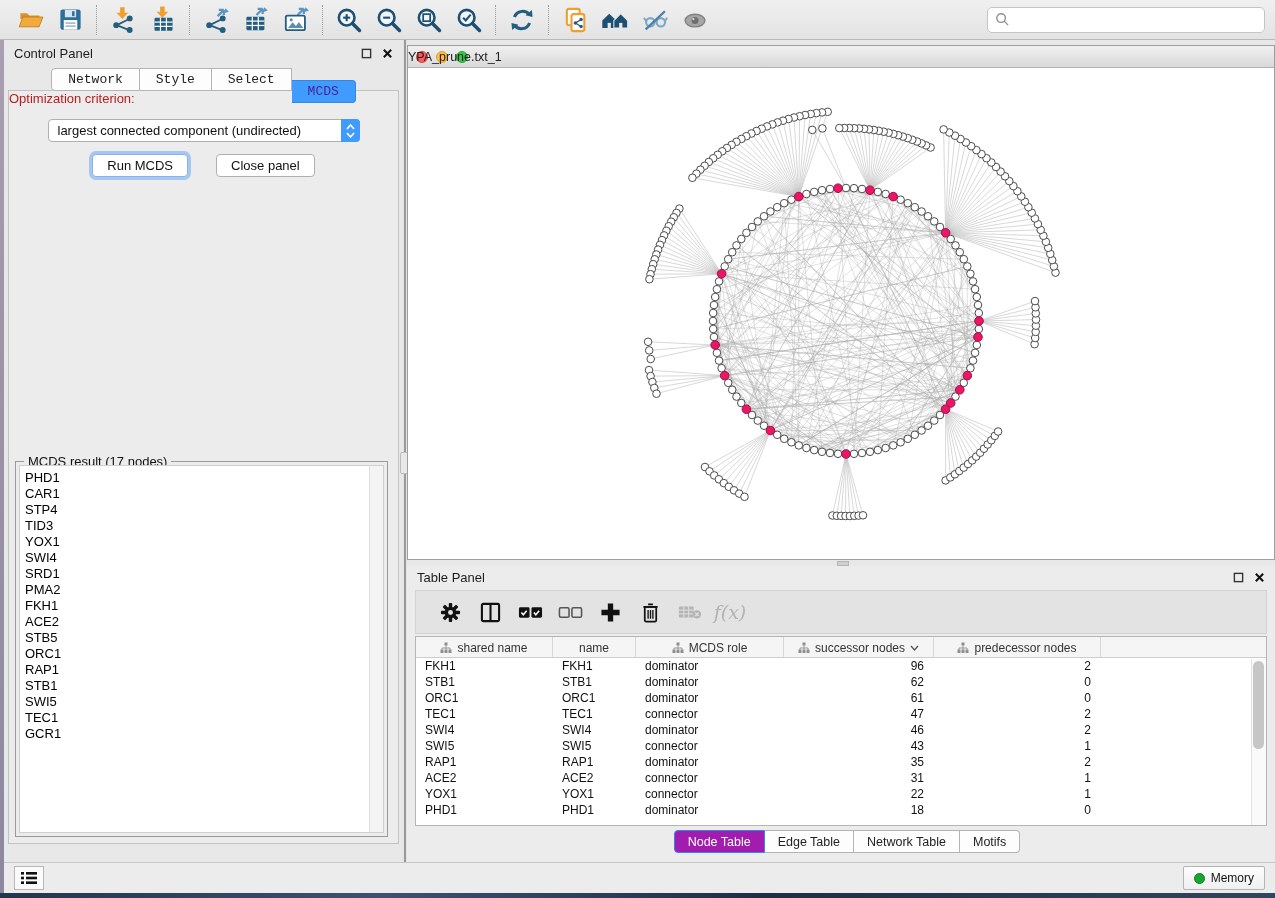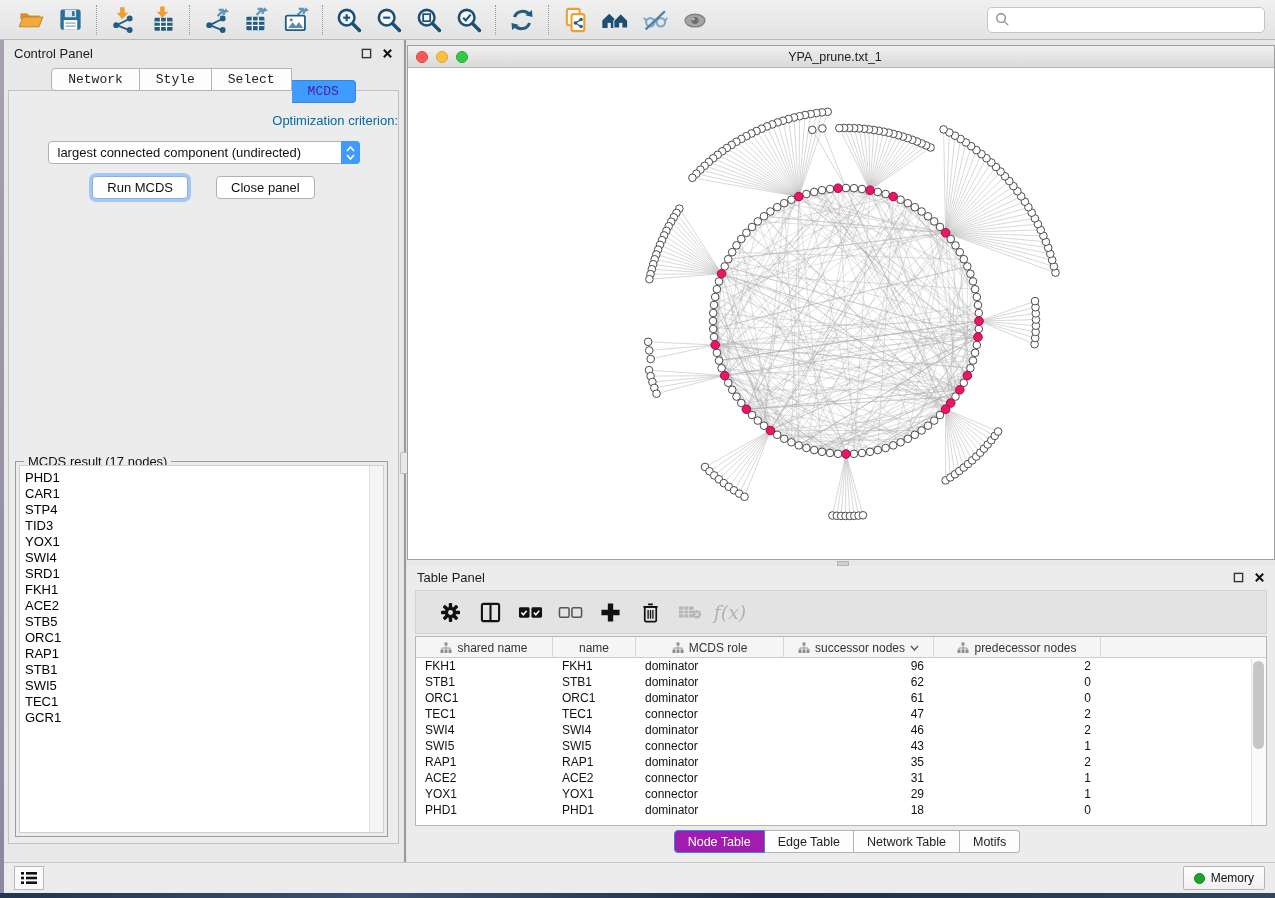--- a/index.html
+++ b/index.html
@@ -32,21 +32,21 @@
 
   .cp-tabs { display:flex; justify-content:center; height:23px; margin-top:2px; position:relative; z-index:2; }
   .cptab { background:#fdfdfd; border:1px solid #b4b4b4; border-left-width:0; font-size:13px;
     color:#222; padding:0 16px; display:flex; align-items:center; height:23px;font-family:Liberation Mono, monospace; }
   .cptab:first-child { border-left-width:1px; border-radius:4px 0 0 4px; }
   .cptab:last-child { border-radius:0 4px 4px 0; }
   .cptab.active { background:#3f9bfd; border-color:#3387e2; color:#4c1d95;margin-top:12px; }
 
   .cp-content { position:relative; margin:-1px 4px 18px 4px; flex:1;
     background:#ececec; border:1px solid #c2c2c2; }
-  .opt-label { text-align:right; margin-top:22px; font-size:13px; color:#0369a1; }
+  .opt-label { text-align:left; font-size:13px; color:#b91c1c; }
   .criterion-select { width:312px; height:23px; margin:13px auto 0; background:#fff;
     border:1px solid #b0b0b0; border-radius:4px; display:flex; align-items:center; position:relative;gap:28px; }
   .criterion-select .sel-text { flex:1; font-size:13px; color:#111; padding-left:9px; white-space:nowrap; }
   .sel-stepper { width:19px; height:23px; margin-right:-1px; background:#3f9bfd; border-radius:0 4px 4px 0;
     display:flex; flex-direction:column; align-items:center; justify-content:center; gap:2px; }
   .btn-row { display:flex; justify-content:center; gap:28px; margin-top:12px; }
   .mac-btn { height:23px; background:#fff; border:1px solid #b0b0b0; border-radius:4px;
     font-size:13px; color:#111; padding:0 14px; font-family:"Liberation Sans",sans-serif; }
   .mac-btn.focused { border-color:#85b4e8; box-shadow:0 0 0 3px rgba(110,170,250,.55); }
 
@@ -68,21 +68,21 @@
   .hsplit { position:absolute; left:407px; top:560px; width:868px; height:6px; background:#e8e8e8; }
   .hsplit .grip { position:absolute; left:430px; top:1px; width:12px; height:5px; background:#cfcfcf; border:1px solid #b5b5b5; }
 
   
   .net-window { position:absolute; left:407px; top:45px; width:868px; height:515px;
     border:1px solid #9f9f9f; background:#fff; }
   .net-titlebar { height:22px; background:linear-gradient(#f0f0f0,#d9d9d9);
     border-bottom:1px solid #b3b3b3; display:flex; align-items:center; position:relative; }
   .traffic { display:flex; gap:8px; padding-left:8px; }
   .light { width:12px; height:12px; border-radius:50%; }
-  .net-title { position:absolute; left:0; right:12px; text-align:center; font-size:12.5px; color:#222; }
+  .net-title { position:absolute; left:0; right:12px; font-size:12.5px; color:#222; }
   #net { display:block; }
 
   
   .table-panel { position:absolute; left:407px; top:566px; width:868px; height:296px; background:#ececec; }
   .tp-toolbar { margin:2px 8px 0 8px; height:44px; background:#e3e3e3; border:1px solid #d2d2d2;
     display:flex; align-items:center; padding-left:14px; gap:0; }
   .tp-btn { width:40px; height:36px; display:flex; align-items:center; justify-content:center; }
   .fx { font-family:"DejaVu Serif", serif; font-style:italic; font-size:19px; color:#b2b2b2; }
 
   .tbl { position:relative; margin:2px 8px 0 8px; height:190px; background:#fff; border:1px solid #b5b5b5; overflow:hidden; }
@@ -323,20 +323,21 @@
       <span class="result-legend">MCDS result (17 nodes)</span>
       <div class="result-list" id="result-list">
         <div class="scrolltrack"></div>
       <div class="result-item">PHD1</div>
           <div class="result-item">CAR1</div>
           <div class="result-item">STP4</div>
           <div class="result-item">TID3</div>
           <div class="result-item">YOX1</div>
           <div class="result-item">SWI4</div>
           <div class="result-item">SRD1</div>
+          <div class="result-item">PMA2</div>
           <div class="result-item">FKH1</div>
           <div class="result-item">ACE2</div>
           <div class="result-item">STB5</div>
           <div class="result-item">ORC1</div>
           <div class="result-item">RAP1</div>
           <div class="result-item">STB1</div>
           <div class="result-item">SWI5</div>
           <div class="result-item">TEC1</div>
           <div class="result-item">GCR1</div>
         </div>
@@ -821,21 +822,21 @@
           <div class="td">ACE2</div>
           <div class="td">connector</div>
           <div class="td num">31</div>
           <div class="td num">1</div>
           <div class="td"></div>
         </div>
         <div class="tgrid trow">
           <div class="td">YOX1</div>
           <div class="td">YOX1</div>
           <div class="td">connector</div>
-          <div class="td num">29</div>
+          <div class="td num">22</div>
           <div class="td num">1</div>
           <div class="td"></div>
         </div>
         <div class="tgrid trow">
           <div class="td">PHD1</div>
           <div class="td">PHD1</div>
           <div class="td">dominator</div>
           <div class="td num">18</div>
           <div class="td num">0</div>
           <div class="td"></div>

